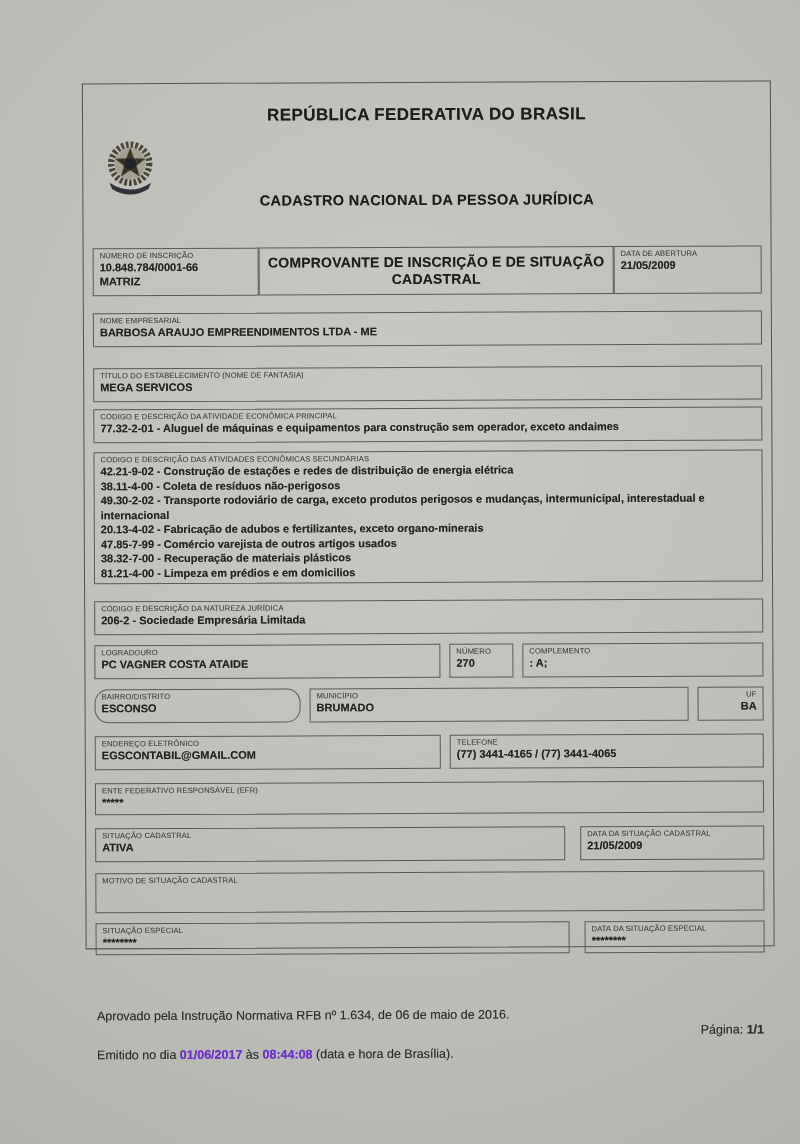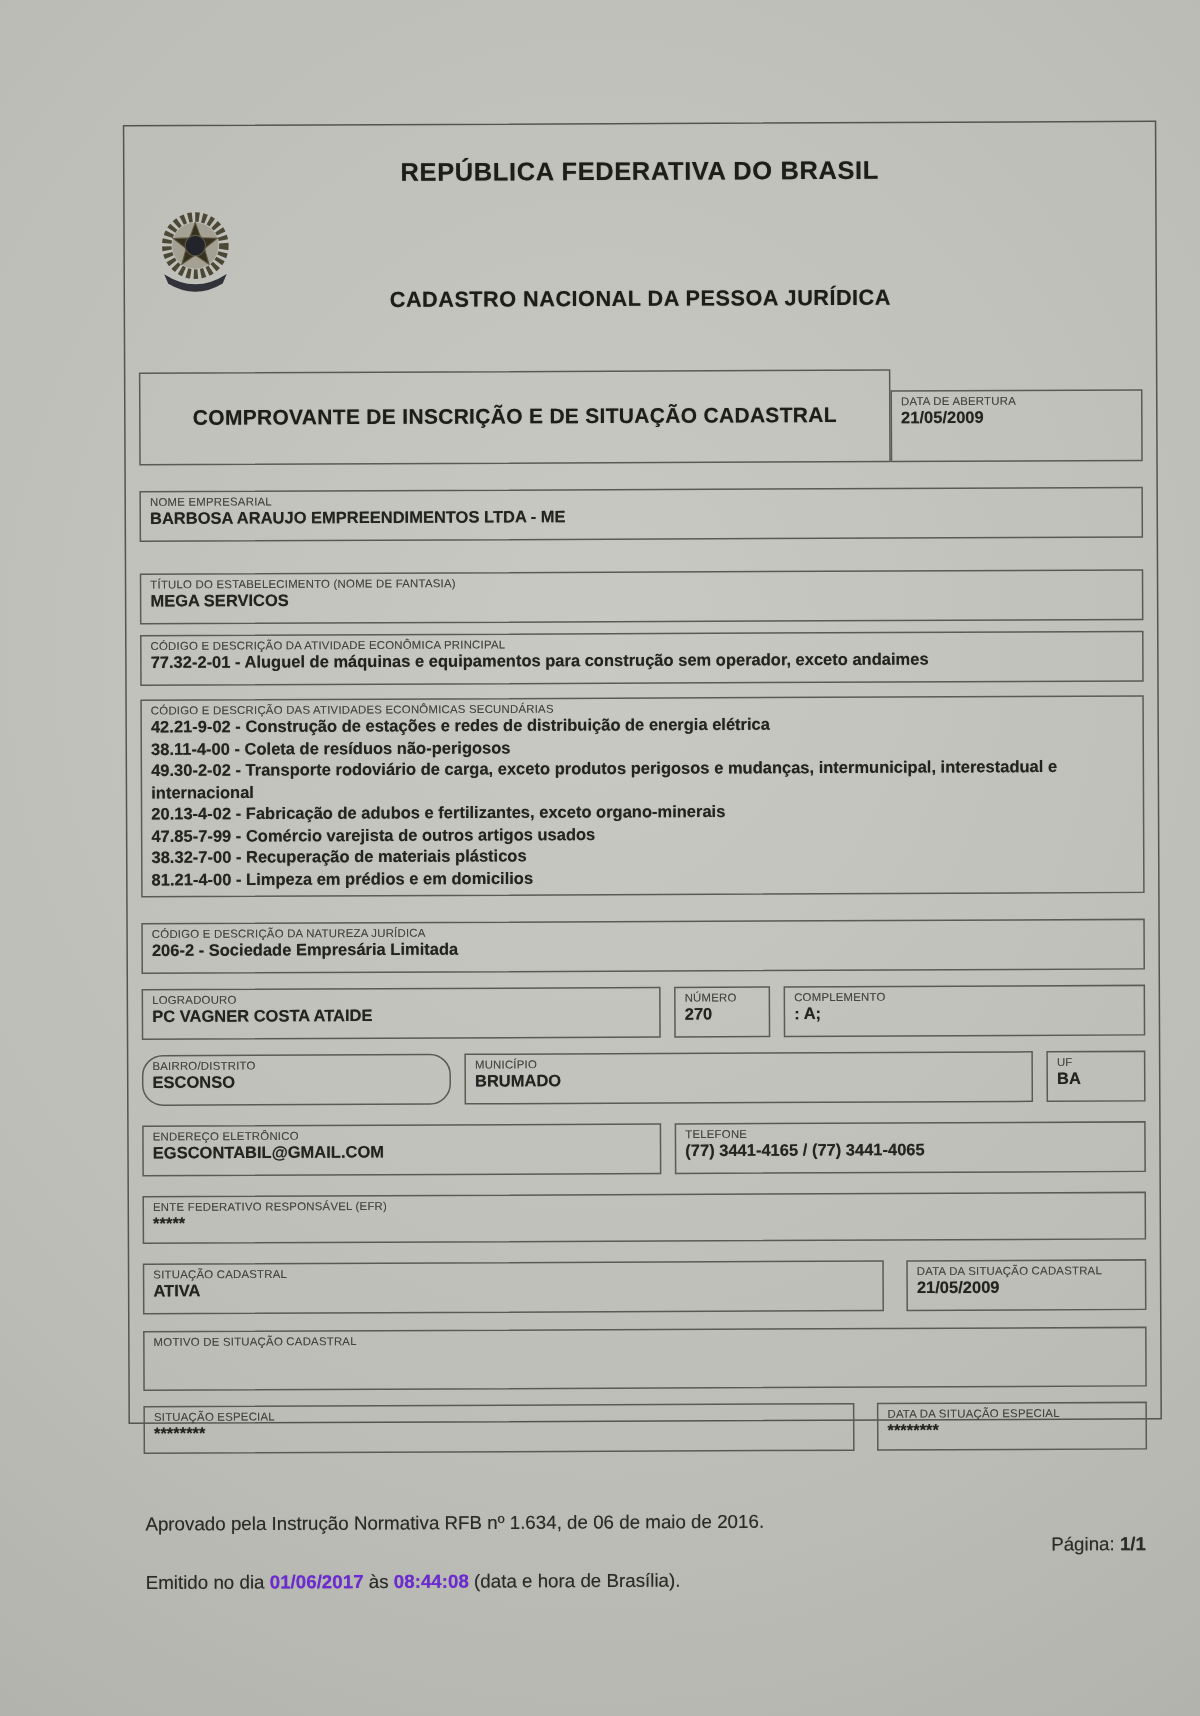--- a/index.html
+++ b/index.html
@@ -78,22 +78,27 @@
         <circle cx="32" cy="30" r="17" fill="#8d8673" opacity="0.55"></circle>
         <polygon points="32,13 36.1,24.3 48.2,24.7 38.7,32.2 42,43.7 32,37 22,43.7 25.3,32.2 15.8,24.7 27.9,24.3" fill="#35311f" stroke="#5d5640" stroke-width="0.8"></polygon>
         <circle cx="32" cy="30" r="7.5" fill="#23232c" stroke="#5d5640" stroke-width="0.8"></circle>
         <path d="M9 51 Q32 66 55 51 L52 58 Q32 70 12 58 Z" fill="#32323b"></path>
       </svg>
     </span>
 
     <div class="doc-title-2">CADASTRO NACIONAL DA PESSOA JURÍDICA</div>
 
     <div class="frow header-row">
+      <div class="fbox" style="width:166px;min-height:48px;">
+        <div class="flabel">NÚMERO DE INSCRIÇÃO</div>
+        <div class="fvalue">10.848.784/0001-66</div>
+        <div class="fvalue" style="margin-top:0;">MATRIZ</div>
+      </div>
       <div class="fbox title-cell grow" style="min-height:48px;">COMPROVANTE DE INSCRIÇÃO E DE SITUAÇÃO CADASTRAL</div>
-      <div class="fbox" style="width:168px;min-height:48px;margin-top:14px;">
+      <div class="fbox" style="width:148px;min-height:48px;">
         <div class="flabel">DATA DE ABERTURA</div>
         <div class="fvalue">21/05/2009</div>
       </div>
     </div>
 
     <div class="fbox" style="margin-top:17px;">
       <div class="flabel">NOME EMPRESARIAL</div>
       <div class="fvalue">BARBOSA ARAUJO EMPREENDIMENTOS LTDA - ME</div>
     </div>
 
@@ -140,21 +145,21 @@
 
     <div class="frow" style="margin-top:10px;gap:9px;">
       <div class="fbox" style="width:206px;border-radius:14px;">
         <div class="flabel">BAIRRO/DISTRITO</div>
         <div class="fvalue">ESCONSO</div>
       </div>
       <div class="fbox grow">
         <div class="flabel">MUNICÍPIO</div>
         <div class="fvalue">BRUMADO</div>
       </div>
-      <div class="fbox" style="width:66px;">
+      <div class="fbox" style="width:66px;text-align:right;">
         <div class="flabel">UF</div>
         <div class="fvalue">BA</div>
       </div>
     </div>
 
     <div class="frow" style="margin-top:13px;gap:9px;">
       <div class="fbox" style="width:346px;">
         <div class="flabel">ENDEREÇO ELETRÔNICO</div>
         <div class="fvalue">EGSCONTABIL@GMAIL.COM</div>
       </div>
@@ -167,21 +172,21 @@
     <div class="fbox" style="margin-top:13px;min-height:32px;">
       <div class="flabel">ENTE FEDERATIVO RESPONSÁVEL (EFR)</div>
       <div class="fvalue">*****</div>
     </div>
 
     <div class="frow" style="margin-top:13px;gap:15px;">
       <div class="fbox grow">
         <div class="flabel">SITUAÇÃO CADASTRAL</div>
         <div class="fvalue">ATIVA</div>
       </div>
-      <div class="fbox" style="width:160px;">
+      <div class="fbox" style="width:184px;">
         <div class="flabel">DATA DA SITUAÇÃO CADASTRAL</div>
         <div class="fvalue">21/05/2009</div>
       </div>
     </div>
 
     <div class="fbox" style="margin-top:11px;min-height:40px;">
       <div class="flabel">MOTIVO DE SITUAÇÃO CADASTRAL</div>
       <div class="fvalue"></div>
     </div>
 

